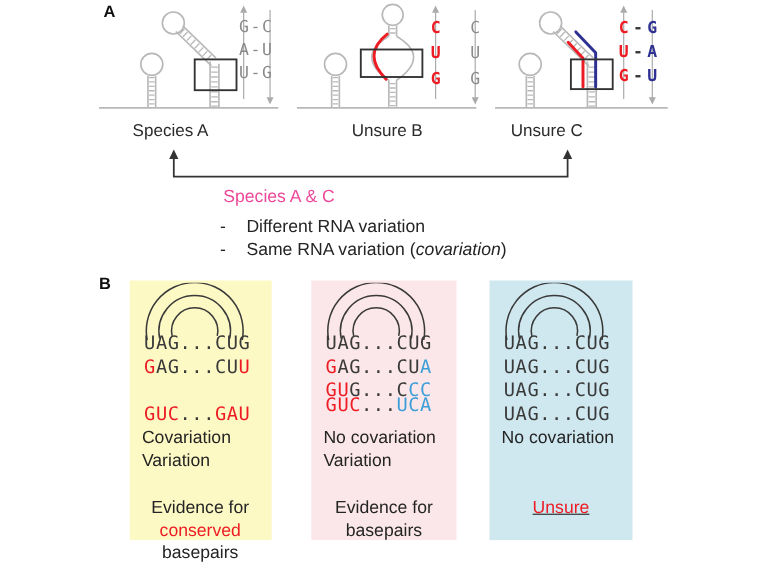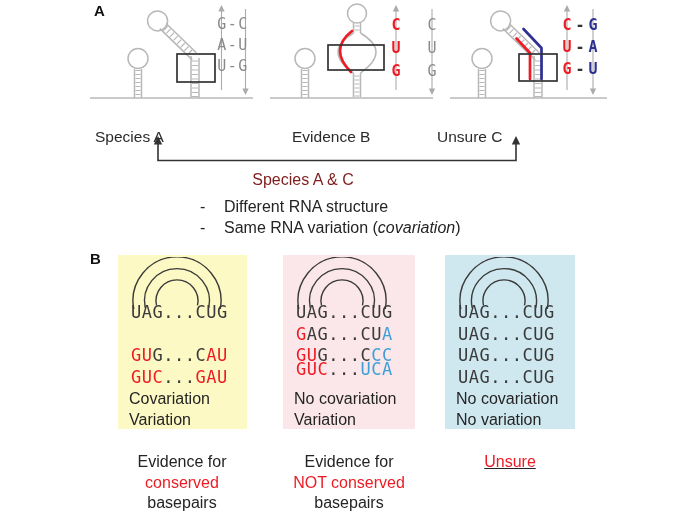--- a/index.html
+++ b/index.html
@@ -2,26 +2,26 @@
 <html><head>
 <meta charset="utf-8">
 <style>
   html,body{margin:0;padding:0;}
   body{
     width:688px;height:516px;background:#ffffff;position:relative;overflow:hidden;
     font-family:"Liberation Sans",sans-serif;color:#242424;
   }
   .abs{position:absolute;}
   .panel-label{font-weight:bold;font-size:15px;color:#101010;}
-  .species-label{font-size:15.5px;color:#2b2b2b;text-align:left;width:120px;margin-top:17px;}
-  .mid-title{font-size:16px;color:#7f1d1d;text-align:center;width:200px;}
+  .species-label{font-size:15.5px;color:#2b2b2b;text-align:center;width:120px;}
+  .mid-title{font-size:16px;color:#ec4899;width:200px;}
   .bullet-row{font-size:16px;color:#242424;display:flex;}
   .bullet-marker{width:14px;}
   .bullet-text{margin-left:10px;white-space:pre;}
-  .pb-box{position:absolute;top:255px;height:174px;}
+  .pb-box{position:absolute;top:255px;height:236px;}
   .pb-box svg.arcs{position:absolute;top:2px;left:0;}
   .seqrow{
     position:absolute;left:13px;font-family:"DejaVu Sans Mono",monospace;
     font-size:17px;color:#3a3a3a;white-space:pre;letter-spacing:0.5px;
   }
   .conclusion{position:absolute;left:11px;top:133px;font-size:16px;line-height:21px;color:#242424;}
   .caption{position:absolute;top:452px;width:150px;text-align:center;font-size:16px;line-height:20.5px;}
   [data-color="dark"]{color:#3a3a3a;}
   [data-color="red"]{color:#ed1c24;}
   [data-color="blue"]{color:#3e9fd8;}
@@ -140,45 +140,45 @@
   </g>
 
   <g>
     <path d="M158 160.5V142M516 160.5V142M157.2 160.5H516.8" stroke="#333333" stroke-width="1.6" fill="none"></path>
     <path d="M158 136l-4.2 8.5h8.4z" fill="#333333"></path>
     <path d="M516 136l-4.2 8.5h8.4z" fill="#333333"></path>
   </g>
 </svg>
 
 <div class="abs species-label" style="left:95px;top:111px;">Species A</div>
-<div class="abs species-label" style="left:292px;top:111px;">Evidence B</div>
+<div class="abs species-label" style="left:292px;top:111px;">Unsure B</div>
 <div class="abs species-label" style="left:437px;top:111px;">Unsure C</div>
 
 <div class="abs mid-title" style="left:203px;top:171px;">Species A &amp; C</div>
 <div class="abs bullet-row" style="left:200px;top:198px;">
   <span class="bullet-marker">-</span>
-  <span class="bullet-text">Different RNA structure</span>
+  <span class="bullet-text">Different RNA variation</span>
 </div>
 <div class="abs bullet-row" style="left:200px;top:219px;">
   <span class="bullet-marker">-</span>
   <span class="bullet-text"><span>Same RNA variation (</span><i>covariation</i><span>)</span></span>
 </div>
 
 <div class="abs panel-label" style="left:90px;top:250px;">B</div>
 
 <div class="pb-box" style="left:118px;width:129px;background:#fdf9c4;">
   <svg class="arcs" width="129" height="52" viewBox="0 0 129 52">
     <g stroke="#3a3a3a" stroke-width="1.4" fill="none">
       <path d="M16 53.2A44 44 0 1 1 102 53.2"></path>
       <path d="M27.2 50.8A32.5 32.5 0 1 1 90.8 50.8"></path>
       <path d="M38.5 48.4A21 21 0 1 1 79.5 48.4"></path>
     </g>
   </svg>
   <div class="seqrow" style="top:47px"><span data-color="dark">UAG...CUG</span></div>
-  <div class="seqrow" style="top:90px"><span data-color="red">GU</span><span data-color="dark">G...C</span><span data-color="red">AU</span></div>
+  <div class="seqrow" style="top:69px"><span data-color="red">G</span><span data-color="dark">AG...CU</span><span data-color="red">U</span></div>
   <div class="seqrow" style="top:112px"><span data-color="red">GUC</span><span data-color="dark">...</span><span data-color="red">GAU</span></div>
   <div class="conclusion">
     <div>Covariation</div>
     <div>Variation</div>
   </div>
 </div>
 
 <div class="pb-box" style="left:283px;width:132px;background:#fbe7e9;">
   <svg class="arcs" width="132" height="52" viewBox="0 0 132 52">
     <g stroke="#3a3a3a" stroke-width="1.4" fill="none">
@@ -204,29 +204,27 @@
       <path d="M27.2 50.8A32.5 32.5 0 1 1 90.8 50.8"></path>
       <path d="M38.5 48.4A21 21 0 1 1 79.5 48.4"></path>
     </g>
   </svg>
   <div class="seqrow" style="top:47px"><span data-color="dark">UAG...CUG</span></div>
   <div class="seqrow" style="top:69px"><span data-color="dark">UAG...CUG</span></div>
   <div class="seqrow" style="top:90px"><span data-color="dark">UAG...CUG</span></div>
   <div class="seqrow" style="top:112px"><span data-color="dark">UAG...CUG</span></div>
   <div class="conclusion">
     <div>No covariation</div>
-    <div>No variation</div>
   </div>
 </div>
 
 <div class="abs caption" style="left:107px;">
   <div data-color="dark">Evidence for</div>
   <div data-color="red">conserved</div>
   <div data-color="dark">basepairs</div>
 </div>
 <div class="abs caption" style="left:274px;">
   <div data-color="dark">Evidence for</div>
-  <div data-color="red">NOT conserved</div>
   <div data-color="dark">basepairs</div>
 </div>
 <div class="abs caption" style="left:435px;text-decoration:underline;">
   <div data-color="red">Unsure</div>
 </div>
 
 </body></html>

